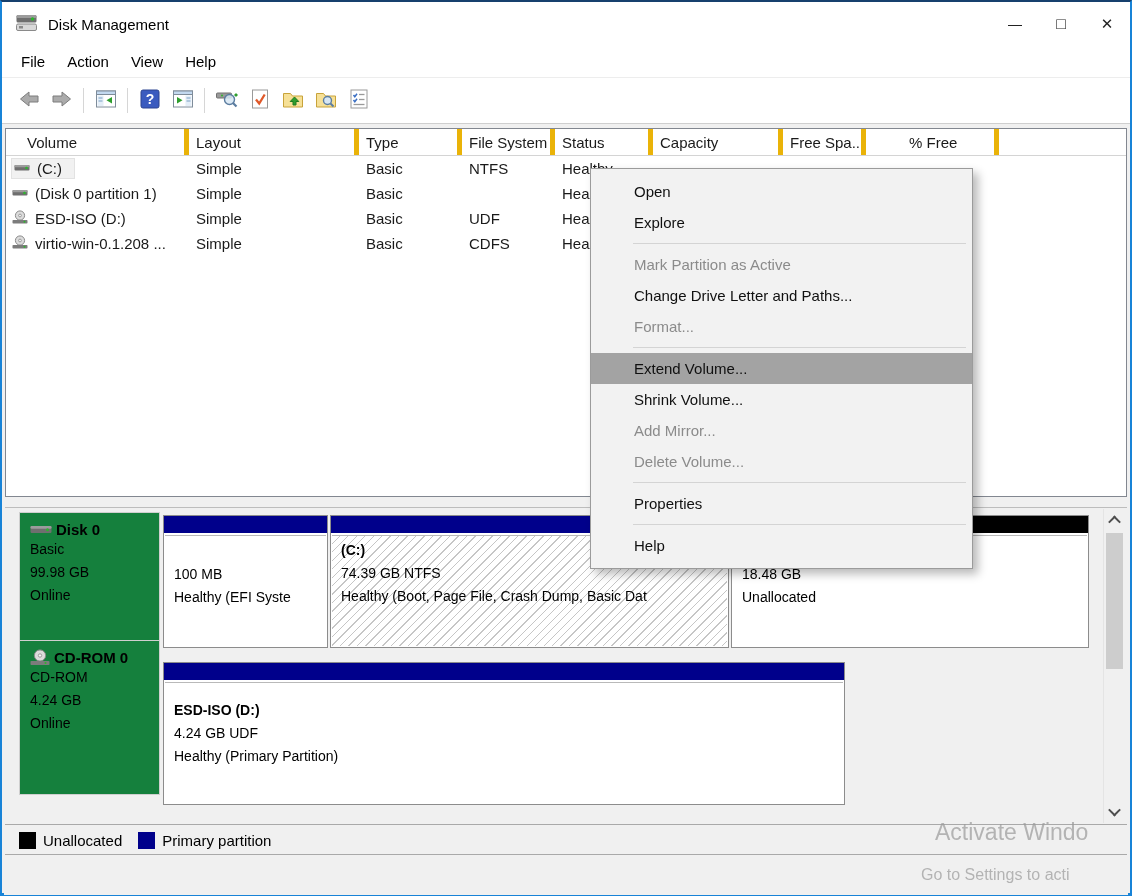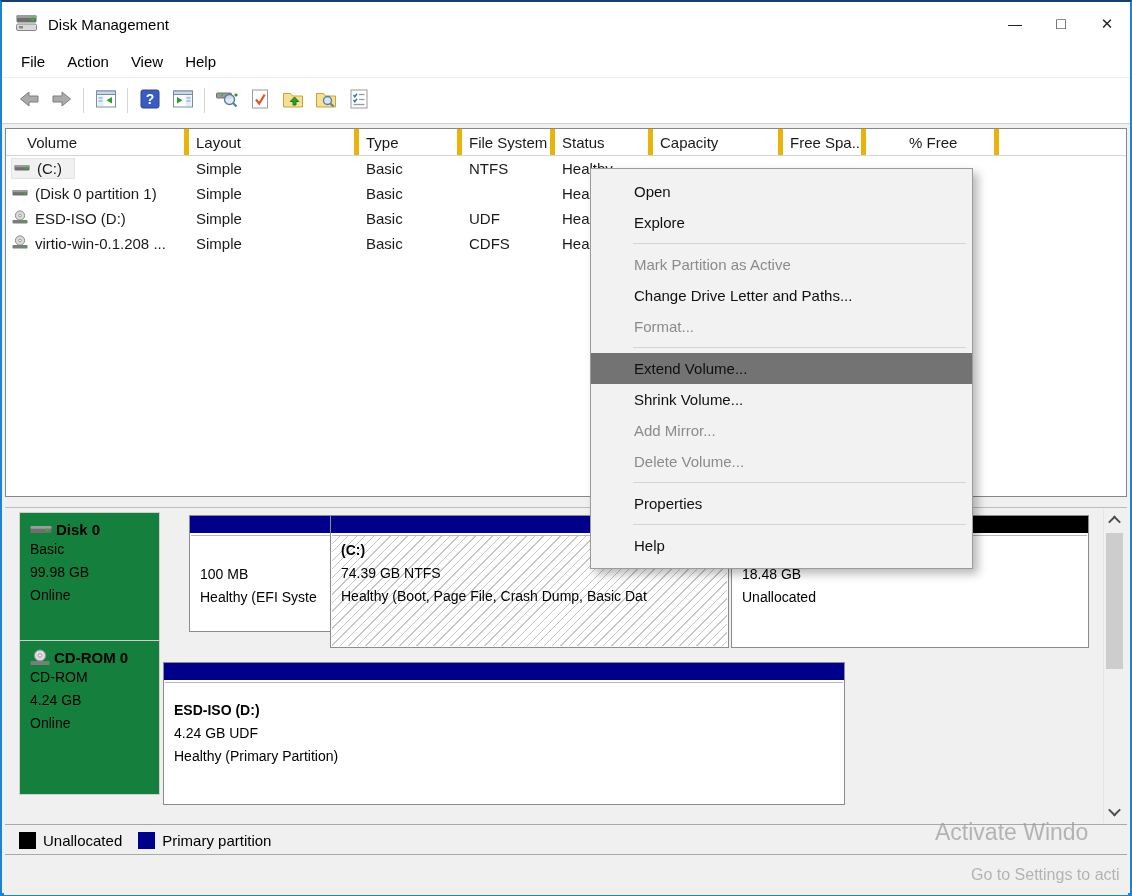--- a/index.html
+++ b/index.html
@@ -91,27 +91,27 @@
   .legend .llabel{margin-right:16px;}
   .statusbar{position:absolute;top:853px;left:2px;right:2px;height:40px;background:#f0f0f0;}
 
   
   .ctx{position:absolute;left:588px;top:166px;width:383px;background:#f2f2f2;
     border:1px solid #9b9b9b;box-shadow:5px 5px 9px rgba(0,0,0,.28);z-index:100;
     padding:7px 0;font-size:15px;}
   .ctx-item{height:31px;display:flex;align-items:center;padding-left:43px;color:#101010;
     white-space:nowrap;}
   .ctx-item.disabled{color:#8b8b8b;}
-  .ctx-item.hl{background:#737373;}
+  .ctx-item.hl{background:#a3a3a3;}
   .ctx-sep{height:1px;background:#d4d4d4;margin:5px 6px 5px 42px;}
 
   
   .wm{position:absolute;color:#9c9c9c;opacity:.72;white-space:nowrap;z-index:60;}
   .wm.l1{top:817px;left:933px;font-size:23px;}
-  .wm.l2{top:864px;left:969px;font-size:16px;}
+  .wm.l2{top:864px;left:919px;font-size:16px;}
 </style>
 </head>
 <body>
 
 <div class="window">
 
   <div class="titlebar">
     <span class="title-icon">
       <svg width="25" height="21" viewBox="0 0 25 21">
         <rect x="2.5" y="3" width="20" height="7.5" rx="1.5" fill="#6f6f6f"></rect>
@@ -331,21 +331,21 @@
           <rect x="0.5" y="3" width="21" height="2.8" rx="1.2" fill="#9c9c9c"></rect>
           <circle cx="17.5" cy="6.8" r="1.5" fill="#2db52d"></circle>
         </svg>
         <span>Disk 0</span>
       </div>
       <div class="disk-line">Basic</div>
       <div class="disk-line">99.98 GB</div>
       <div class="disk-line">Online</div>
     </div>
 
-    <div class="part" style="left:158px;top:7px;width:165px;height:117px;margin-left:26px;">
+    <div class="part" style="left:158px;top:7px;width:165px;height:133px;">
       <div class="band"></div>
       <div class="pbody pad-mid">
         <div>100 MB</div>
         <div>Healthy (EFI Syste</div>
       </div>
     </div>
 
     <div class="part hatched" style="left:325px;top:7px;width:399px;height:133px;">
       <div class="band"></div>
       <div class="pbody">

